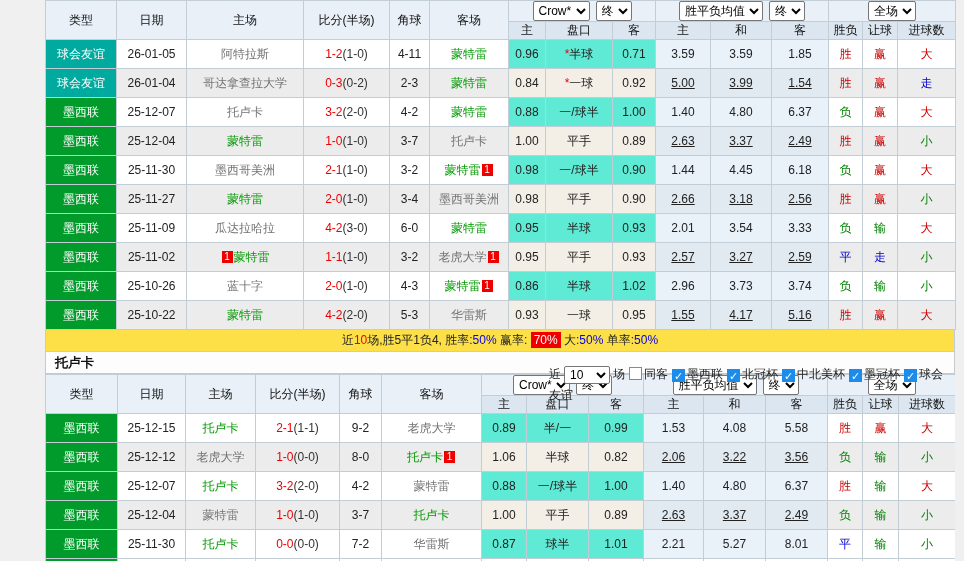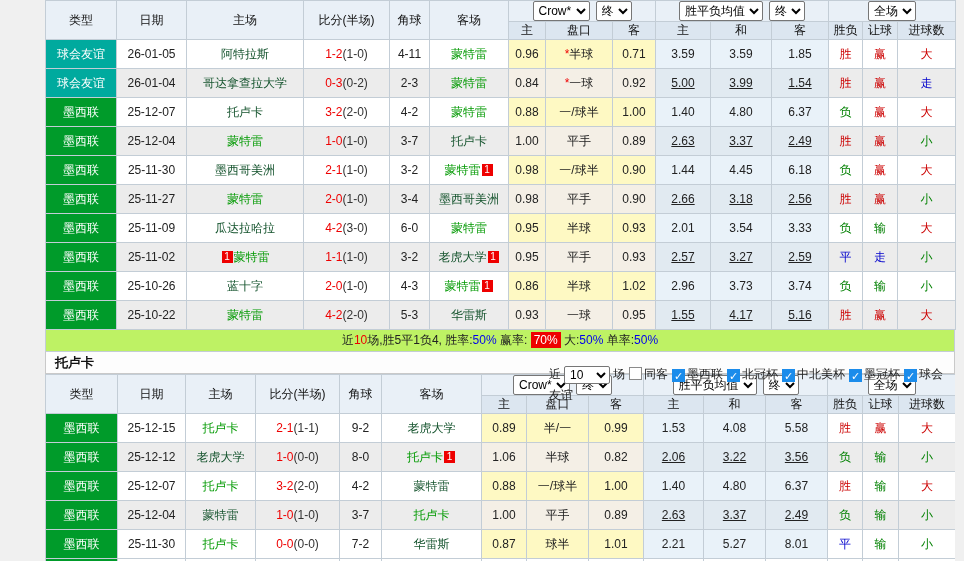--- a/index.html
+++ b/index.html
@@ -18,43 +18,43 @@
   thead th{background:#dce6f0;color:#111;}
   tr.filter-row th{height:20px;background:#e9f0f7;}
   tr.sub-row th{height:17px;}
   thead th.span2{height:38px;}
   tbody td{height:28px;}
   tr.even td{background:#ececec;}
   tr.odd td{background:#ffffff;}
   td.league{color:#fff;}
   td.type-teal{background:#00aa9e !important;}
   td.type-green{background:#009b2a !important;}
-  tr.odd td.c-crow{background:#fef9c3;}
+  tr.odd td.c-crow{background:#5eead4;}
   tr.even td.c-crow{background:#f4efe6;}
   tr.odd td.c-avg{background:#e9f2f9;}
   tr.even td.c-avg{background:#e1eaf1;text-decoration:underline;}
   .sc{color:#ee0000;}
   .half{color:#333;}
-  .team{color:#14532d;}
+  .team{color:#737373;}
   .green-team{color:#009900;}
   .badge{
     display:inline-block;background:#ee0000;color:#fff;
     font-size:10px;line-height:12px;width:11px;height:12px;
     vertical-align:1px;margin:0 1px;
   }
   .star{color:#ee0000;}
   .res-r{color:#cc0000;}
   .res-g{color:#008000;}
   .res-b{color:#0000cc;}
   select{
     font-size:12px;height:20px;border:1px solid #767676;background:#fff;
     border-radius:2px;vertical-align:middle;margin:0 3px;padding:0 1px;
   }
   .summary-row{
-    background:#bef264;border:1px solid #c3cdd6;border-top:none;
+    background:#fde047;border:1px solid #c3cdd6;border-top:none;
     height:21px;line-height:21px;text-align:center;
   }
   .summary-row .red{color:#ee0000;}
   .summary-row .blue{color:#0000ee;}
   .summary-row .hl{background:#ee0000;color:#fff;padding:1px 3px;}
   .section-bar{
     position:relative;background:#fdfdfd;border:1px solid #c9c9c9;border-top:none;
     height:21px;line-height:21px;
   }
   .section-title{font-weight:bold;font-size:13px;margin-left:9px;color:#111;}

